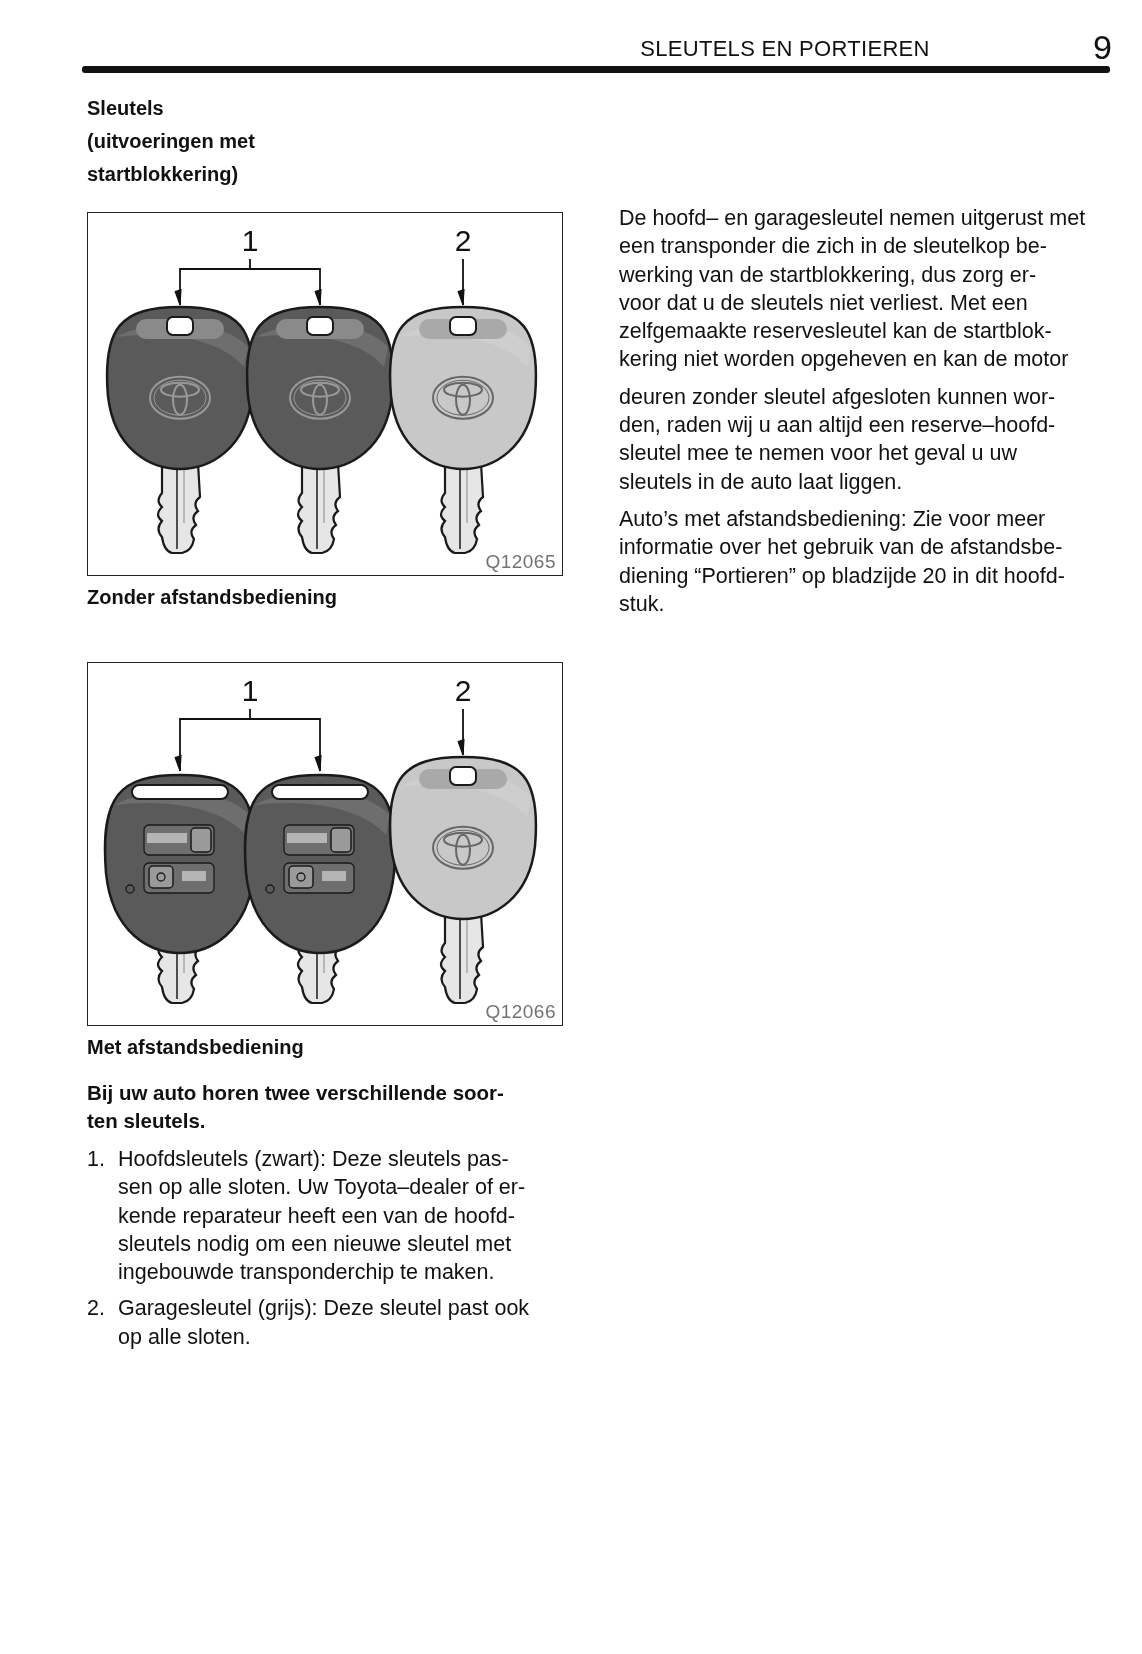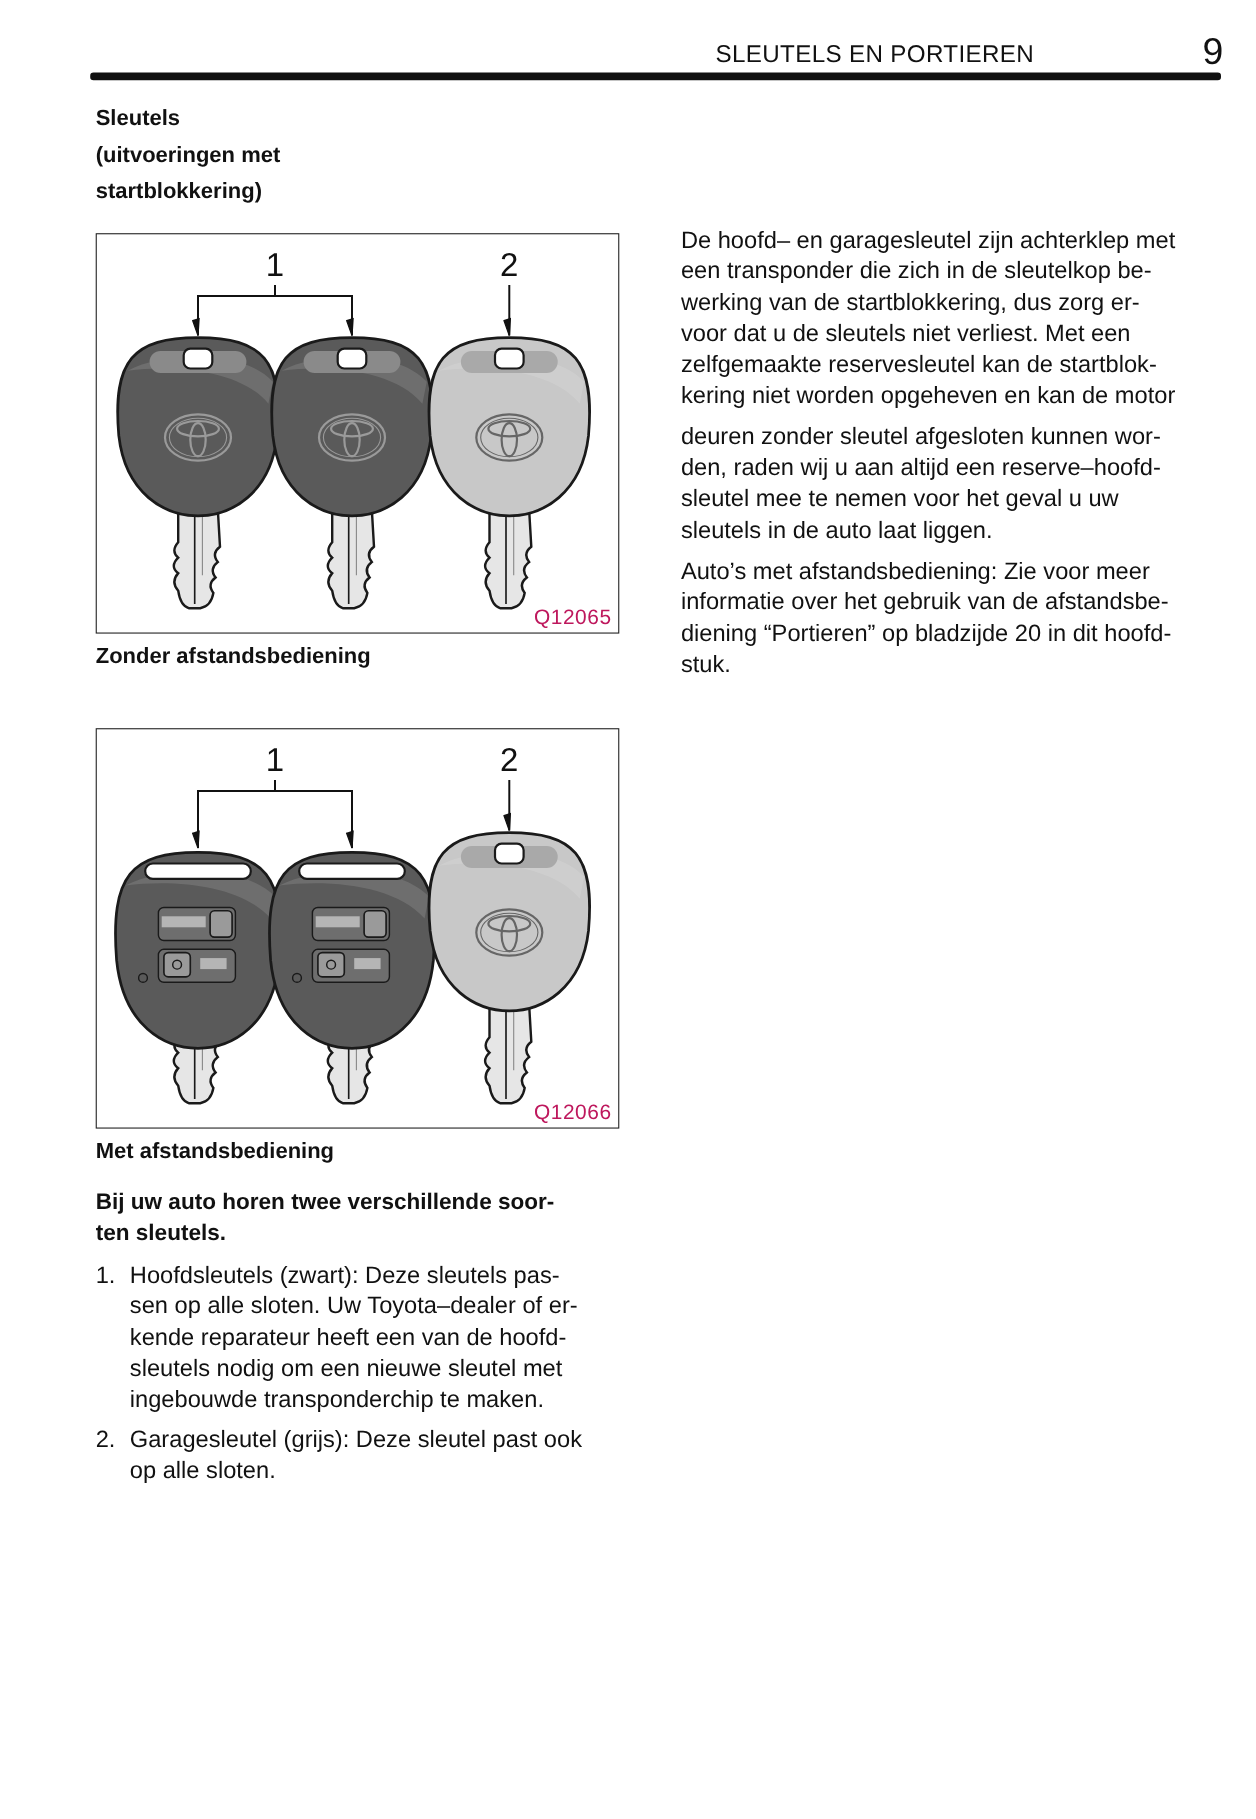--- a/index.html
+++ b/index.html
@@ -1,23 +1,23 @@
 <!DOCTYPE html>
 <html><head>
 <meta charset="utf-8">
 <style>
   html,body{margin:0;padding:0;background:#fff;}
   body{width:1142px;height:1654px;position:relative;overflow:hidden;font-family:"Liberation Sans",sans-serif;color:#111;}
-  .hdr-title{position:absolute;left:630px;top:36px;width:310px;font-size:22px;letter-spacing:0.3px;text-align:right;white-space:nowrap;}
+  .hdr-title{position:absolute;left:630px;top:36px;width:310px;font-size:22px;letter-spacing:0.3px;text-align:center;white-space:nowrap;}
   .hdr-page{position:absolute;left:1080px;top:28px;width:32px;font-size:34px;text-align:right;}
   .hdr-rule{position:absolute;left:82px;top:66px;width:1028px;height:7px;background:#111;border-radius:3px;}
   .sec-title{position:absolute;left:87px;top:92px;font-weight:bold;font-size:20px;line-height:33px;}
   .fig{position:absolute;left:87px;width:476px;height:364px;border:1.5px solid #222;background:#fff;box-sizing:border-box;}
   .fig svg{position:absolute;left:0;top:0;}
-  .fig-code{position:absolute;right:6px;bottom:2px;font-size:19px;color:#be185d;letter-spacing:0.5px;}
+  .fig-code{position:absolute;right:6px;bottom:2px;font-size:19px;color:#737373;letter-spacing:0.5px;}
   .caption{position:absolute;left:87px;font-weight:bold;font-size:20px;}
   .body{font-size:21.5px;line-height:28.3px;}
   .right-col{position:absolute;left:619px;top:204px;width:490px;}
   .right-col p{margin:0 0 9px 0;}
   .left-text{position:absolute;left:87px;top:1079px;width:480px;}
   .lead{font-weight:bold;font-size:20.5px;line-height:28px;margin:0 0 10px 0;}
   .list-item{display:flex;margin:0 0 8px 0;}
   .list-num{width:31px;flex:none;text-align:left;}
   .list-txt{flex:1;}
 </style>
@@ -179,21 +179,21 @@
     <div class="list-num">2.</div>
     <div class="list-txt">
       <div>Garagesleutel (grijs): Deze sleutel past ook</div>
       <div>op alle sloten.</div>
     </div>
   </div>
 </div>
 
 <div class="right-col body">
   <p>
-    <span style="display:block">De hoofd– en garagesleutel zijn achterklep met</span>
+    <span style="display:block">De hoofd– en garagesleutel nemen uitgerust met</span>
     <span style="display:block">een transponder die zich in de sleutelkop be-</span>
     <span style="display:block">werking van de startblokkering, dus zorg er-</span>
     <span style="display:block">voor dat u de sleutels niet verliest. Met een</span>
     <span style="display:block">zelfgemaakte reservesleutel kan de startblok-</span>
     <span style="display:block">kering niet worden opgeheven en kan de motor</span>
   </p>
   <p>
     <span style="display:block">deuren zonder sleutel afgesloten kunnen wor-</span>
     <span style="display:block">den, raden wij u aan altijd een reserve–hoofd-</span>
     <span style="display:block">sleutel mee te nemen voor het geval u uw</span>

